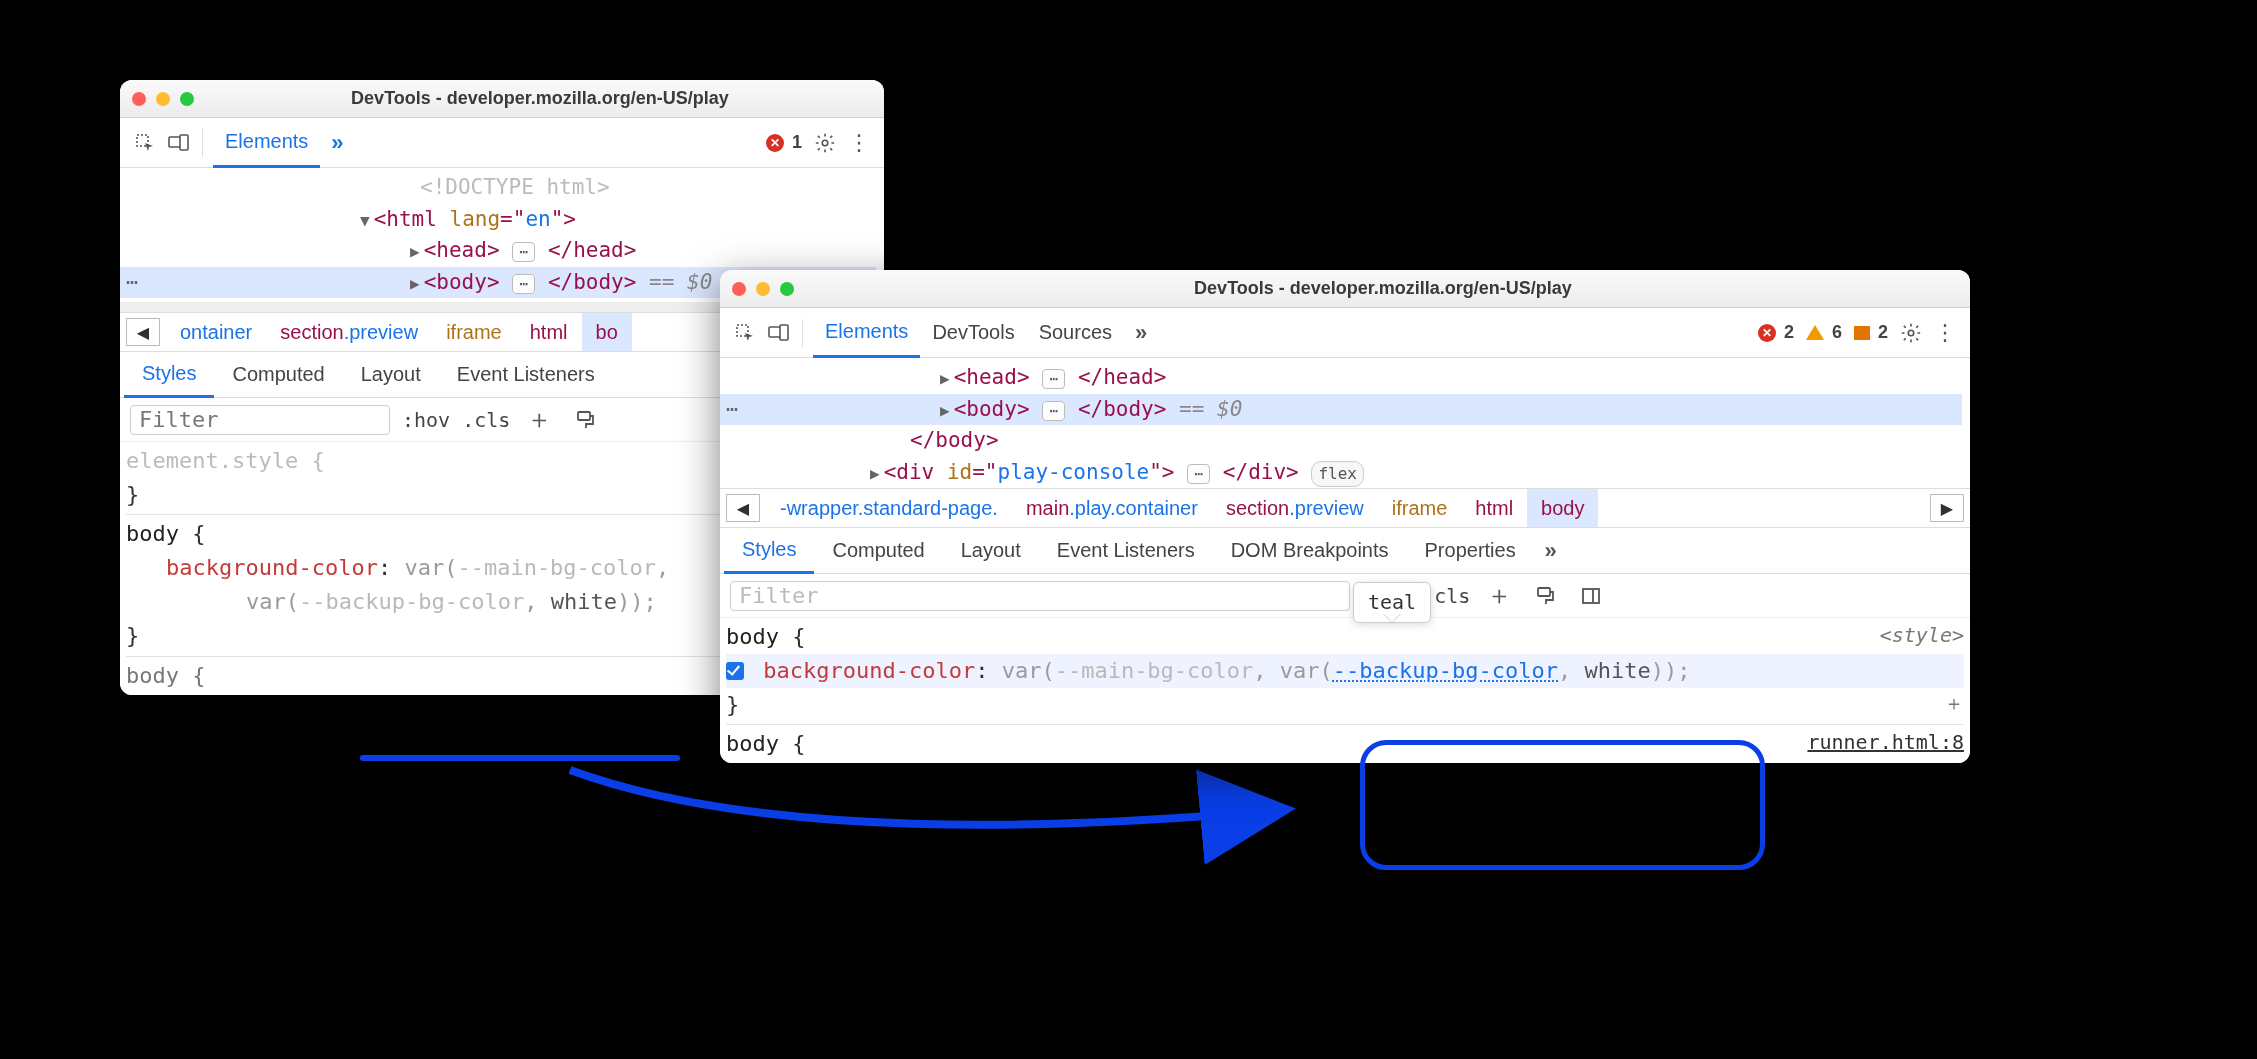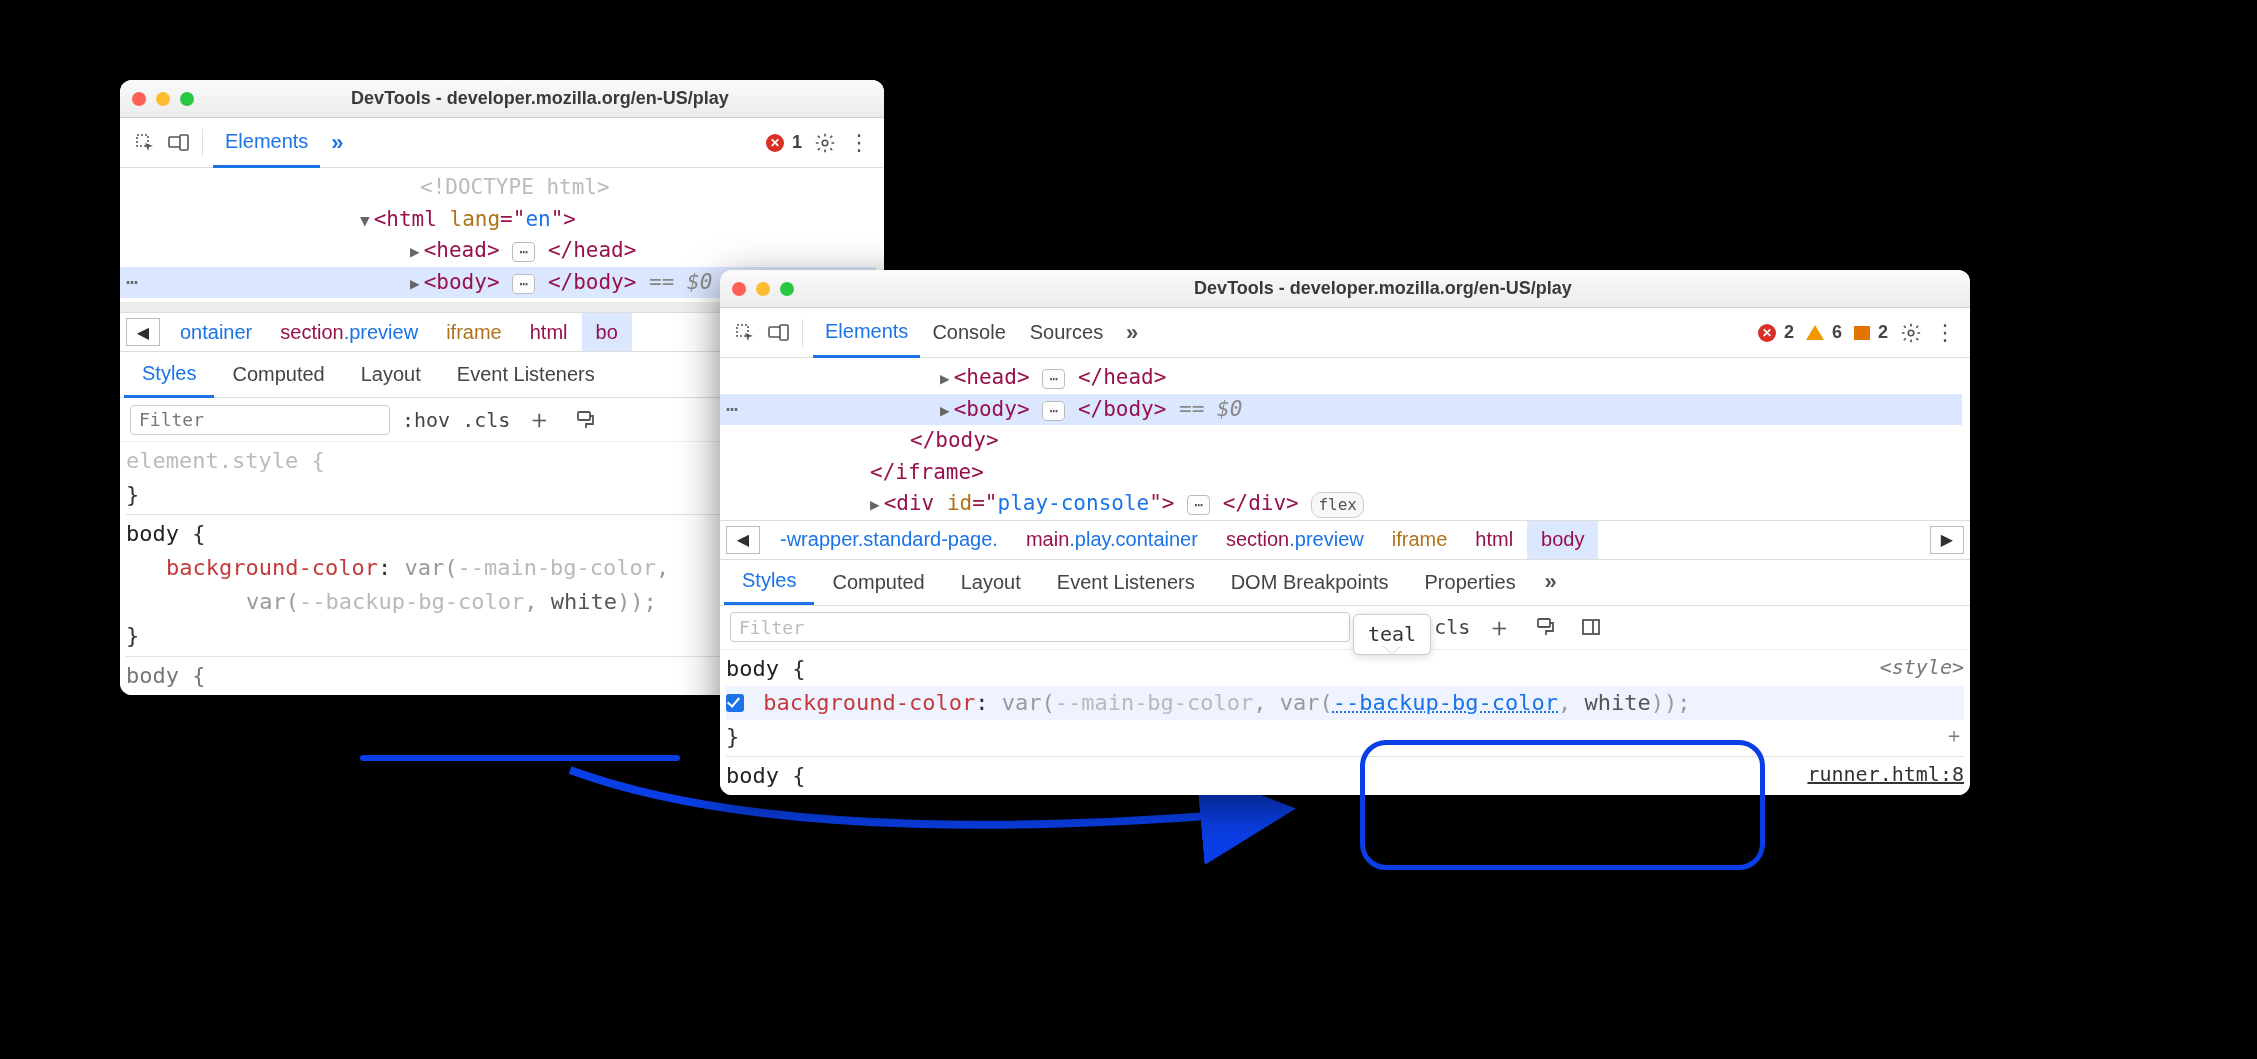--- a/index.html
+++ b/index.html
@@ -41,21 +41,21 @@
   .crumb { padding:0 14px; height:100%; display:flex; align-items:center; color:#444; }
   .crumb.sel { background:#dbe6ff; color:#2b2b2b; }
   .crumb.iframe { color:#b07219; }
   .crumb .attr-v { color:#1a73e8; }
 
   .subtabs { display:flex; align-items:center; height:46px; border-bottom:1px solid #ddd; padding:0 4px; background:#fff; font-size:20px;}
   .subtab { padding:0 18px; height:46px; display:flex; align-items:center; color:#444; }
   .subtab.active { color:#1a73e8; border-bottom:3px solid #1a73e8; font-weight:500; }
 
   .filterbar { display:flex; align-items:center; height:44px; gap:12px; padding:0 10px; border-bottom:1px solid #eee; background:#fff; font-family:Menlo,monospace; font-size:20px; color:#444;}
-  .filterbox { width:260px; height:30px; border:1px solid #ccc; border-radius:4px; padding:0 8px; font-size:18px; color:#777; display:flex; align-items:center;}
+  .filterbox { width:260px; height:30px; border:1px solid #ccc; border-radius:4px; padding:0 8px; font-size:22px; color:#777; display:flex; align-items:center;}
   .stylesource { margin-left:auto; color:#777; font-size:20px;}
 
   .rulepane { font-family:Menlo,Consolas,monospace; font-size:22px; line-height:1.55; padding:2px 6px; background:#fff; position:relative;}
   .sel-txt { color:#222; }
   .prop { color:#c43a3a; }
   .val { color:#555; }
   .varfn { color:#9a9a9a; }
   .varname-muted { color:#b9b9b9; }
   .varname-link { color:#1a73e8; text-decoration:underline dotted; }
   .plus-row { text-align:right; color:#777; }
@@ -226,21 +226,21 @@
           </svg>
       </div>
       <div class="iconbtn">
         <svg width="22" height="18" viewBox="0 0 22 18" fill="none" stroke="#555" stroke-width="1.6">
             <rect x="1" y="3" width="14" height="10" rx="1"></rect>
             <rect x="12" y="1" width="8" height="15" rx="1" fill="#fff"></rect>
           </svg>
       </div>
       <div class="divider"></div>
       <div class="tab active">Elements</div>
-      <div class="tab">Console</div>
+      <div class="tab">DevTools</div>
       <div class="tab">Sources</div>
       <div class="iconbtn" style="font-weight:700;font-size:22px;">»</div>
       <div class="spacer"></div>
       <div class="counter">
           <span class="icon-e">✕</span>
           <span>2</span>
         </div>
       <div class="counter">
           <span class="icon-w"></span>
           <span>6</span>
@@ -258,21 +258,20 @@
       <div class="iconbtn" style="font-size:22px;color:#555;">⋮</div>
     </div>
 
     <div class="dompane">
       <div class="row" style="padding-left:220px;"><span class="tri">▶</span><span class="punc">&lt;</span><span class="tag">head</span><span class="punc">&gt;</span> <span class="ellipsis-btn">⋯</span> <span class="punc">&lt;/</span><span class="tag">head</span><span class="punc">&gt;</span></div>
       <div class="row sel" style="padding-left:220px;position:relative;">
         <span style="position:absolute;left:6px;color:#666;font-size:20px;">⋯</span>
         <span class="tri">▶</span><span class="punc">&lt;</span><span class="tag">body</span><span class="punc">&gt;</span> <span class="ellipsis-btn">⋯</span> <span class="punc">&lt;/</span><span class="tag">body</span><span class="punc">&gt;</span>  <span class="gray">== $0</span>
       </div>
       <div class="row" style="padding-left:190px;"><span class="punc">&lt;</span><span class="tag">/body</span><span class="punc">&gt;</span></div>
-      <div class="row" style="padding-left:150px;"><span class="punc">&lt;</span><span class="tag">/iframe</span><span class="punc">&gt;</span></div>
       <div class="row" style="padding-left:150px;"><span class="tri">▶</span><span class="punc">&lt;</span><span class="tag">div</span> <span class="attr-n">id</span><span class="punc">="</span><span class="attr-v">play-console</span><span class="punc">"&gt;</span> <span class="ellipsis-btn">⋯</span> <span class="punc">&lt;/</span><span class="tag">div</span><span class="punc">&gt;</span> <span class="badge">flex</span></div>
     </div>
 
     <div class="crumbs">
       <div class="arrowbox">◀</div>
       <div class="crumb">
           <span class="attr-v">-wrapper.standard-page.</span>
         </div>
       <div class="crumb">
           <span class="tag">main</span>

